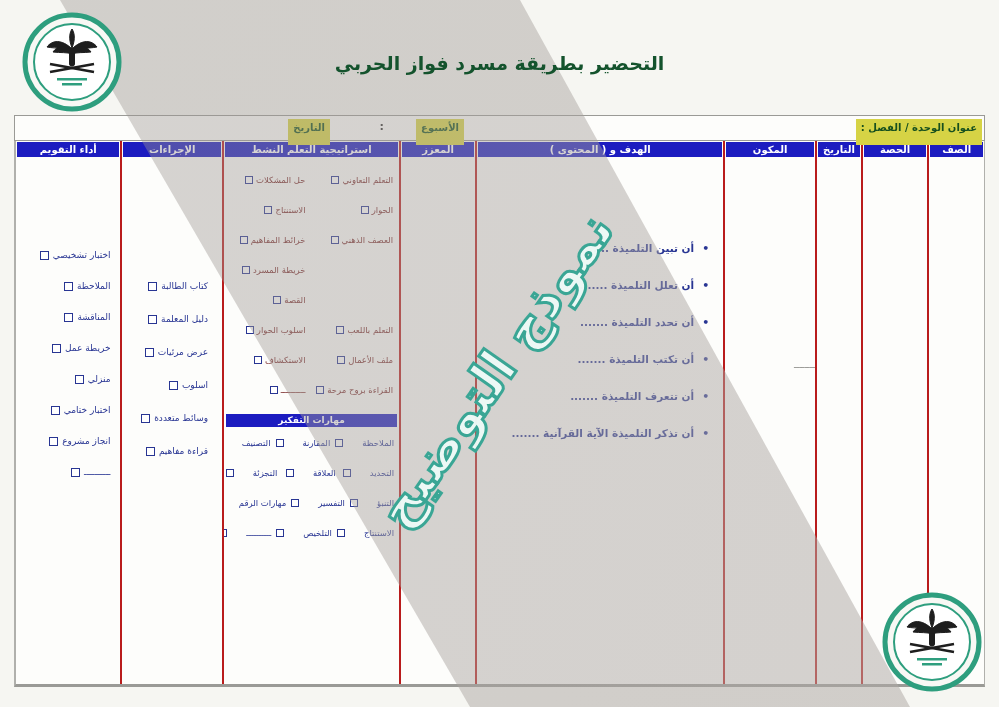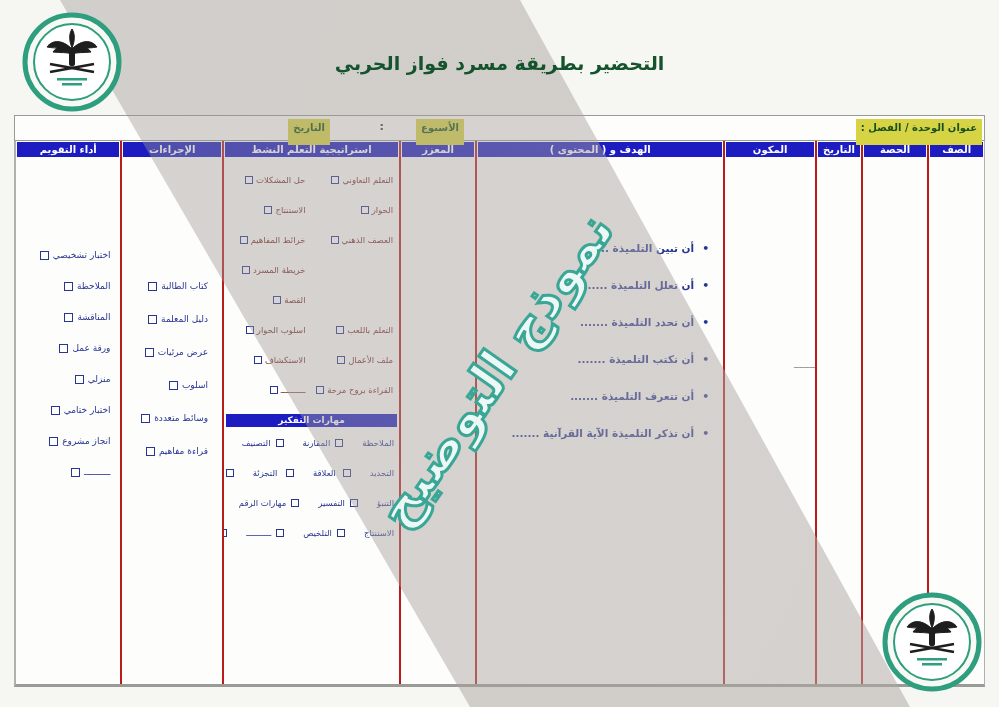--- a/index.html
+++ b/index.html
@@ -363,21 +363,21 @@
             </div>
             <div class="check-item">
               <span class="lbl">الملاحظة</span>
               <span class="box"></span>
             </div>
             <div class="check-item">
               <span class="lbl">المناقشة</span>
               <span class="box"></span>
             </div>
             <div class="check-item">
-              <span class="lbl">ورقة عمل</span>
+              <span class="lbl">خريطة عمل</span>
               <span class="box"></span>
             </div>
             <div class="check-item">
               <span class="lbl">منزلي</span>
               <span class="box"></span>
             </div>
             <div class="check-item">
               <span class="lbl">اختبار ختامي</span>
               <span class="box"></span>
             </div>

